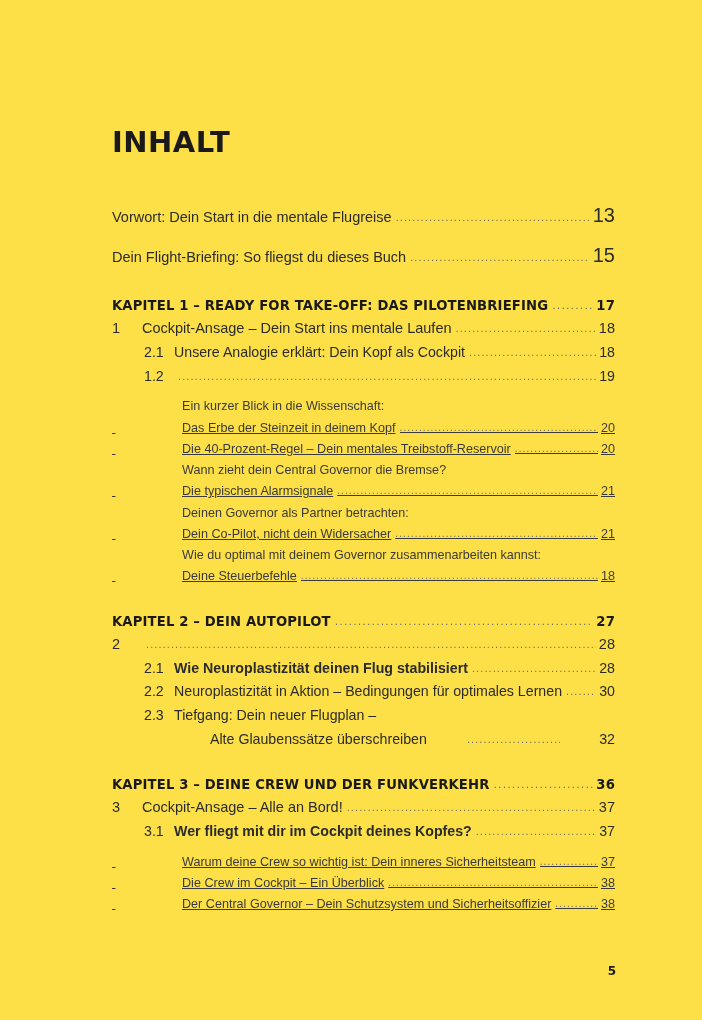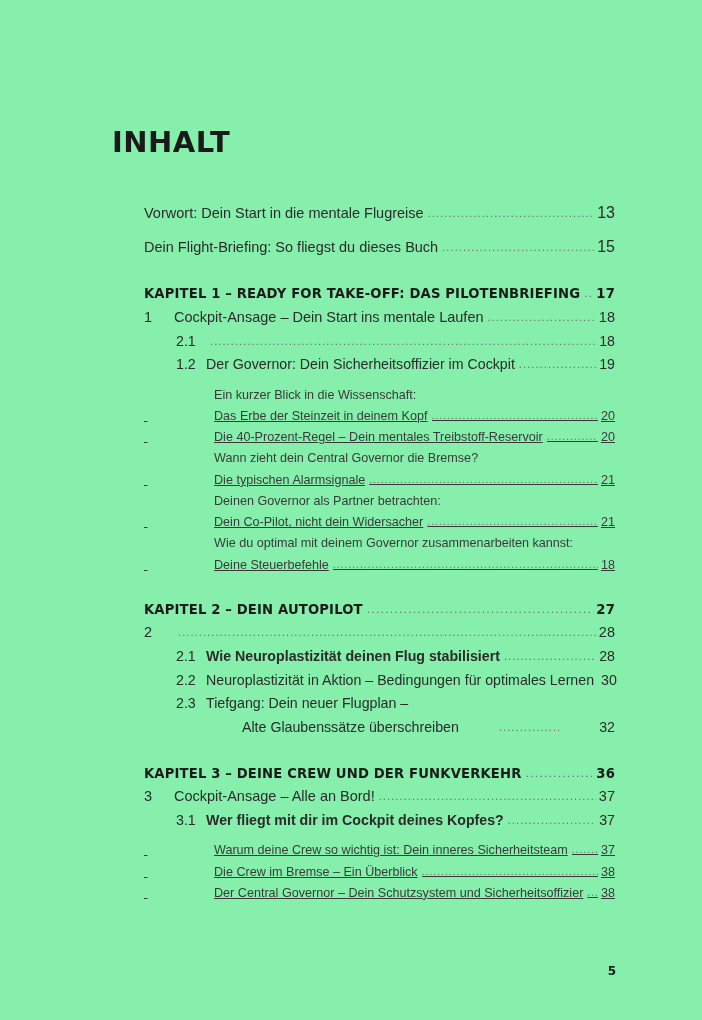--- a/index.html
+++ b/index.html
@@ -13,41 +13,40 @@
     font-family: "Liberation Sans", sans-serif;
     color: #231f20;
     position: relative;
     overflow: hidden;
   }
   .page {
     position: absolute;
     left: 0; top: 0;
     width: 702px;
     height: 1020px;
-    background: #86efac;
+    background: #fde047;
   }
   .content {
     position: absolute;
     left: 112px;
     top: 128px;
     width: 503px;
   }
   .page-title {
     font-family: "DejaVu Sans", sans-serif;
     font-weight: bold;
     font-size: 29px;
     letter-spacing: 0.5px;
     color: #1a1a1a;
     margin: 0 0 44px 0;
     line-height: 1;
   }
   
   .toc {
     display: block;
-    margin-left: 32px;
   }
   .row {
     display: flex;
     align-items: baseline;
     width: 100%;
     margin-bottom: 3px;
     line-height: 1.45;
   }
   .row .num {
     flex: 0 0 auto;
@@ -73,21 +72,21 @@
     text-align: right;
     white-space: nowrap;
   }
   .row.noleader .leader { visibility: hidden; }
 
   
   .lvl-front {
     font-size: 14.5px;
     color: #2b2b2b;
   }
-  .lvl-front .pageno { font-size: 16px; }
+  .lvl-front .pageno { font-size: 20px; }
 
   .lvl-chapter {
     font-family: "DejaVu Sans", sans-serif;
     font-weight: bold;
     font-size: 13.2px;
     letter-spacing: 0.15px;
     color: #1a1a1a;
   }
   .lvl-chapter .leader { font-weight: normal; letter-spacing: 1.1px; }
 
@@ -166,26 +165,26 @@
           <span class="pageno">17</span>
         </div>
         <div class="row lvl-1">
           <span class="num">1</span>
           <span class="label">Cockpit-Ansage – Dein Start ins mentale Laufen</span>
           <span class="leader">....................................................................................................................</span>
           <span class="pageno">18</span>
         </div>
         <div class="row lvl-2">
           <span class="num">2.1</span>
+          <span class="label">Unsere Analogie erklärt: Dein Kopf als Cockpit</span>
           <span class="leader">....................................................................................................................</span>
           <span class="pageno">18</span>
         </div>
         <div class="row lvl-2">
           <span class="num">1.2</span>
-          <span class="label">Der Governor: Dein Sicherheitsoffizier im Cockpit</span>
           <span class="leader">....................................................................................................................</span>
           <span class="pageno">19</span>
         </div>
         <div class="row lvl-plain small-gap noleader">
           <span class="indent">&nbsp;</span>
           <span class="label">Ein kurzer Blick in die Wissenschaft:</span>
           <span class="leader">....................................................................................................................</span>
           <span class="pageno"></span>
         </div>
         <div class="row lvl-3">
@@ -288,21 +287,21 @@
           <span class="pageno">37</span>
         </div>
         <div class="row lvl-3 small-gap">
           <span class="indent">&nbsp;</span>
           <span class="label">Warum deine Crew so wichtig ist: Dein inneres Sicherheitsteam</span>
           <span class="leader">....................................................................................................................</span>
           <span class="pageno">37</span>
         </div>
         <div class="row lvl-3">
           <span class="indent">&nbsp;</span>
-          <span class="label">Die Crew im Bremse – Ein Überblick</span>
+          <span class="label">Die Crew im Cockpit – Ein Überblick</span>
           <span class="leader">....................................................................................................................</span>
           <span class="pageno">38</span>
         </div>
         <div class="row lvl-3">
           <span class="indent">&nbsp;</span>
           <span class="label">Der Central Governor – Dein Schutzsystem und Sicherheitsoffizier</span>
           <span class="leader">....................................................................................................................</span>
           <span class="pageno">38</span>
         </div>
       </div>

